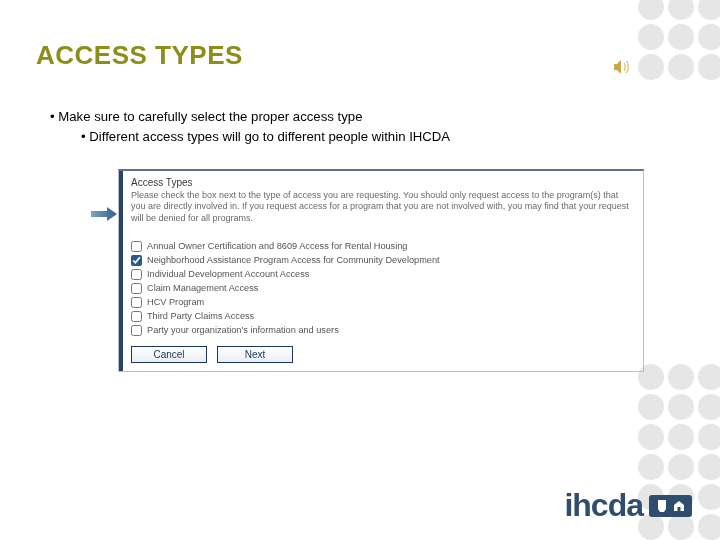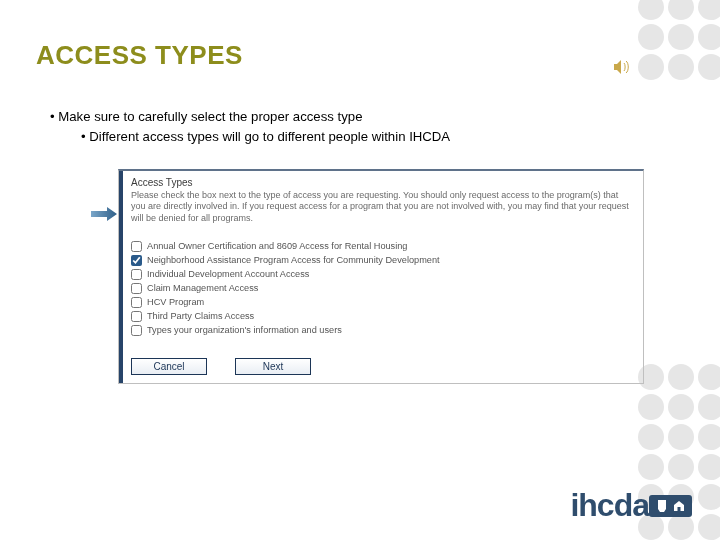--- a/index.html
+++ b/index.html
@@ -17,23 +17,23 @@
   .panel{margin:22px 0 0 82px;width:524px;border:1px solid #bfbfbf;border-top:2px solid #5f728a;position:relative;font-size:9.5px;color:#5a5a5a}
   .panel .bar{position:absolute;left:0;top:0;bottom:0;width:4px;background:#274469}
   .panel .inner{padding:6px 8px 8px 12px}
   .panel .sect{font-size:10px;color:#3a3a3a;margin-bottom:2px}
   .panel .desc{font-size:9px;color:#6a6a6a;line-height:1.3;margin-bottom:16px}
   .opts{display:flex;flex-direction:column;gap:3px}
   .opt{display:flex;align-items:flex-start;gap:5px}
   .opt input{width:11px;height:11px;margin:0;accent-color:#2a5a8a}
   .opt span{font-size:9.2px;color:#555}
   .arrow{position:absolute;left:-28px;top:36px}
-  .btns{display:flex;gap:28px;margin-top:22px}
+  .btns{display:flex;gap:10px;margin-top:10px}
   .btn{min-width:54px;padding:2px 10px;font-size:10px;border:1px solid #1c3556;background:linear-gradient(#fff,#e9eef4);color:#1c3556;text-align:center;cursor:pointer}
-  .logo{position:absolute;right:28px;bottom:16px;display:flex;align-items:center;}
+  .logo{position:absolute;right:28px;bottom:16px;display:flex;align-items:center;gap:6px}
   .logo-txt{font-size:32px;font-weight:bold;color:#2f4d6d;letter-spacing:-1px}
   .logo-badge{display:flex;gap:3px;background:#2f4d6d;padding:4px 6px;border-radius:3px}
   .logo-badge svg{display:block}
 </style>
 </head>
 <body>
 
 <div class="dots dots-top">
   <span style="right:56px;top:-6px"></span>
     <span style="right:26px;top:-6px"></span>
@@ -118,21 +118,21 @@
           <label class="opt">
             <input type="checkbox" style="">
             <span>HCV Program</span>
           </label>
           <label class="opt">
             <input type="checkbox" style="">
             <span>Third Party Claims Access</span>
           </label>
           <label class="opt">
             <input type="checkbox" style="">
-            <span>Types your organization's information and users</span>
+            <span>Party your organization's information and users</span>
           </label>
         </div>
       <div class="btns">
         <div class="btn">Cancel</div>
         <div class="btn">Next</div>
       </div>
     </div>
   </div>
 </div>
 

